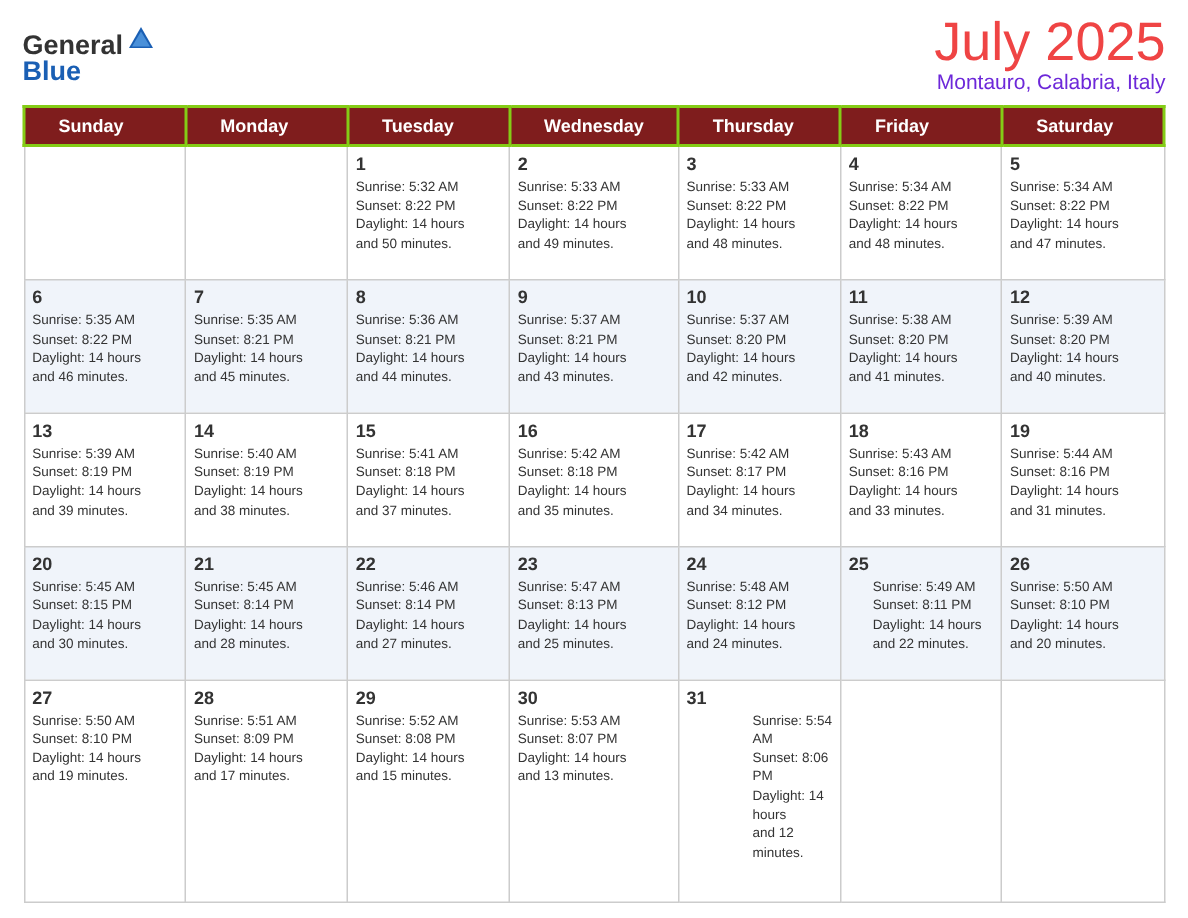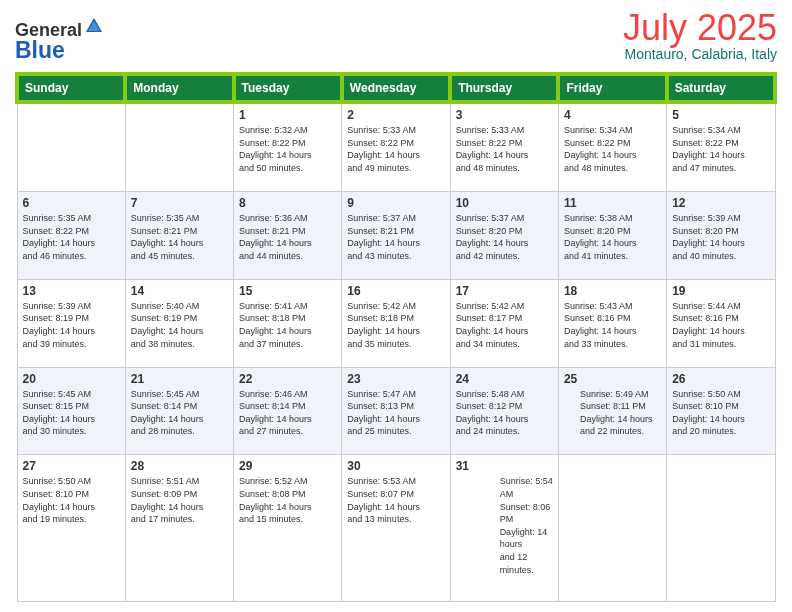--- a/index.html
+++ b/index.html
@@ -32,56 +32,56 @@
       display: flex;
       align-items: center;
     }
     .logo-general {
       font-size: 18px;
       font-weight: bold;
       color: #333;
       margin-top: 10px;
     }
     .logo-blue {
-      font-size: 23px;
+      font-size: 18px;
       font-weight: bold;
       color: #1a5fb4;
     }
     .logo-icon {
       width: 20px;
       height: 20px;
       margin-left: 2px;
     }
     .title-section {
       text-align: right;
     }
     .month-title {
       font-size: 36px;
       color: #ef4444;
       font-weight: normal;
       line-height: 1;
     }
     .subtitle {
       font-size: 14px;
-      color: #0f766e;
+      color: #6d28d9;
     }
     .calendar {
       width: 100%;
       flex: 1;
       border-collapse: collapse;
       border: 1px solid #ccc;
     }
     .calendar th {
-      background: #15803d;
+      background: #7f1d1d;
       color: white;
       text-align: left;
-      padding: 5px 6px;
+      padding: 5px 22px;
       font-size: 12px;
       font-weight: bold;
-      border: 4px solid #84cc16;
+      border: 2px solid #84cc16;
     }
     .calendar td {
       border: 1px solid #ccc;
       vertical-align: top;
       padding: 4px 5px;
       font-size: 9.5px;
       color: #333;
       width: calc(100% / 7);
     }
     .day-num {

